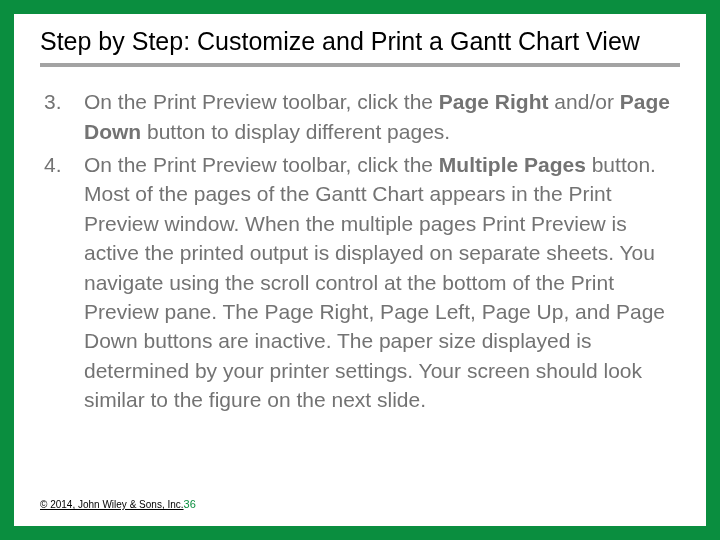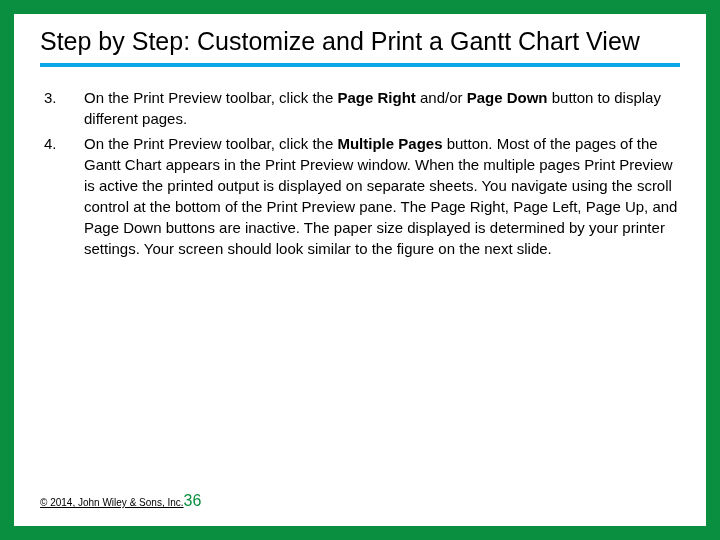--- a/index.html
+++ b/index.html
@@ -15,28 +15,28 @@
     height: 100%;
     position: relative;
     padding: 12px 26px 0 26px;
   }
   .title {
     font-size: 25px;
     font-weight: normal;
     color: #000;
     line-height: 1.25;
     padding-bottom: 6px;
-    border-bottom: 4px solid #0ea5e9;
+    border-bottom: 4px solid #a3a3a3;
     margin-bottom: 20px;
   }
   .list {
     list-style: none;
     counter-reset: step 2;
-    font-size: 15px;
-    color: #000000;
+    font-size: 21px;
+    color: #737373;
     line-height: 1.4;
   }
   .list li {
     counter-increment: step;
     position: relative;
     padding-left: 44px;
     margin-bottom: 4px;
   }
   .list li::before {
     content: counter(step) ".";
@@ -50,21 +50,21 @@
     left: 26px;
     right: 26px;
     bottom: 16px;
     font-size: 10px;
     color: #000;
     display: flex;
     align-items: baseline;
   }
   .footer .copyright { flex: 0 0 auto; text-decoration: underline; }
   .footer .course { margin-left: 60px; flex: 1 1 auto; }
-  .footer .pagenum { flex: 0 0 auto; color: #0a8e3f; font-size: 16px; }
+  .footer .pagenum { flex: 0 0 auto; color: #0a8e3f; font-size: 11px; }
 </style>
 </head>
 <body>
 
 <div class="slide">
   <h1 class="title">Step by Step: Customize and Print a Gantt Chart View</h1>
 
   <ol class="list">
     <li>
       <span>On the Print Preview toolbar, click the </span><b>Page Right</b><span> and/or </span><b>Page Down</b><span> button to display different pages.</span>

